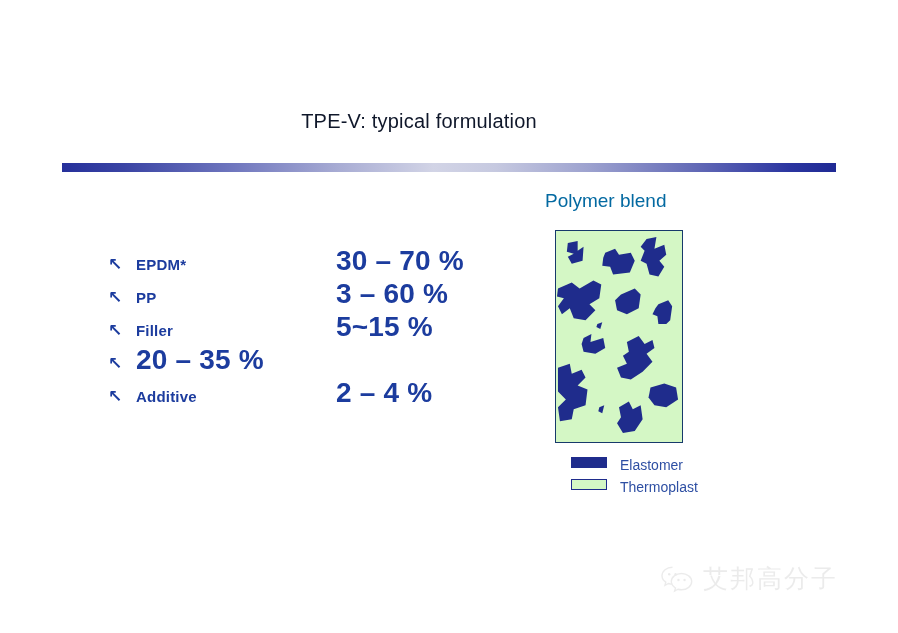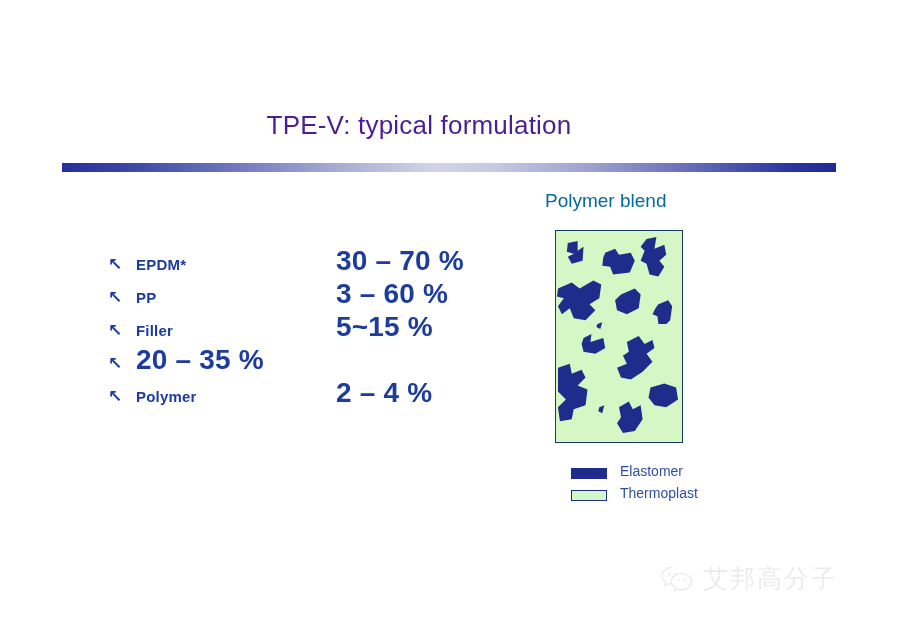--- a/index.html
+++ b/index.html
@@ -16,23 +16,23 @@
     background: #ffffff;
   }
 
   
   .slide-title {
     position: absolute;
     left: 0;
     top: 110px;
     width: 838px;
     text-align: center;
-    font-size: 26px;
+    font-size: 20px;
     font-weight: normal;
-    color: #4c1d95;
+    color: #0f172a;
     letter-spacing: 0.2px;
     white-space: nowrap;
   }
 
   
   .divider {
     position: absolute;
     left: 62px;
     top: 163px;
     width: 774px;
@@ -114,21 +114,21 @@
   }
 
   
   .legend {
     position: absolute;
     left: 556px;
     top: 457px;
   }
   .legend-row {
     display: flex;
-    align-items: flex-end;
+    align-items: flex-start;
     height: 22px;
     padding-left: 15px;
   }
   .legend-swatch {
     width: 36px;
     height: 11px;
     box-sizing: border-box;
     flex: 0 0 36px;
   }
   .legend-swatch.elastomer {
@@ -196,21 +196,21 @@
     <span class="bullet-value">5~15 %</span>
   </div>
 
   <div class="bullet-row">
     <span class="bullet-arrow">↖</span>
     <span class="bullet-value">20 – 35 %</span>
   </div>
 
   <div class="bullet-row">
     <span class="bullet-arrow">↖</span>
-    <span class="bullet-label">Polymer</span>
+    <span class="bullet-label">Additive</span>
     <span class="bullet-value">2 – 4 %</span>
   </div>
 
 </div>
 
 <div class="blend-heading">Polymer blend</div>
 
 <div class="blend-box">
   <svg viewBox="0 0 128 213" preserveAspectRatio="none">
     <g fill="#1F2C8C">

